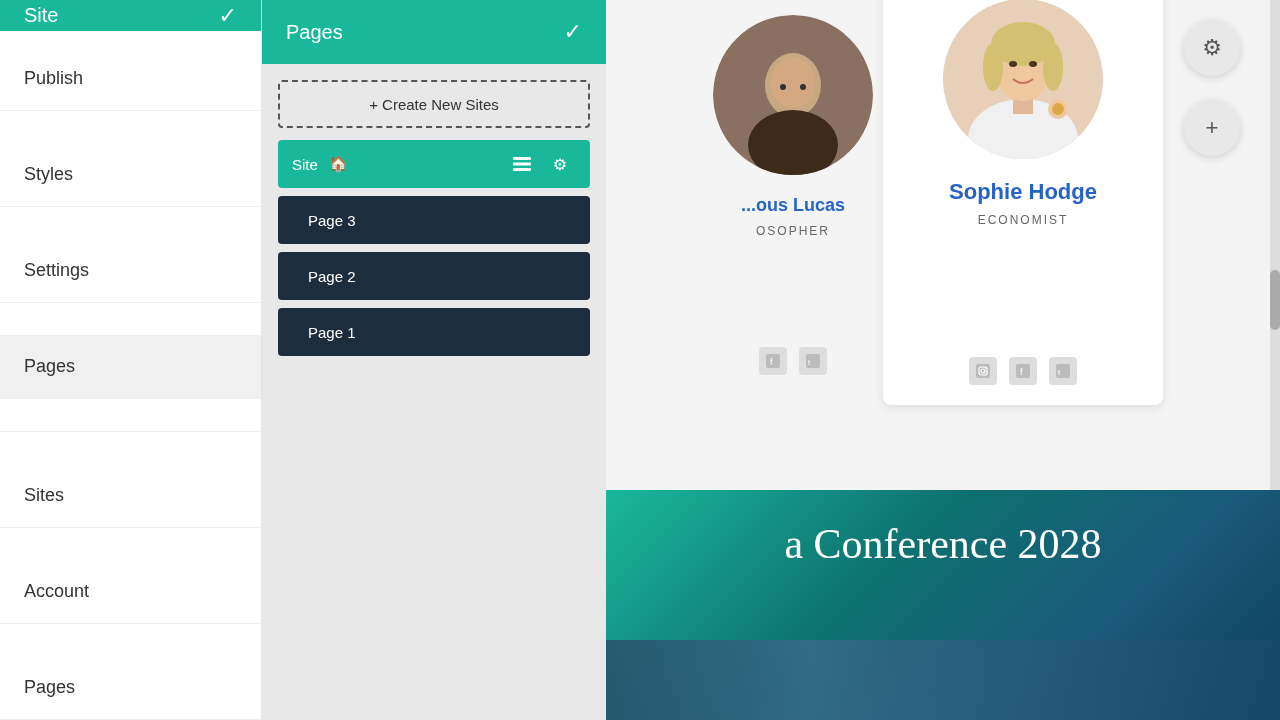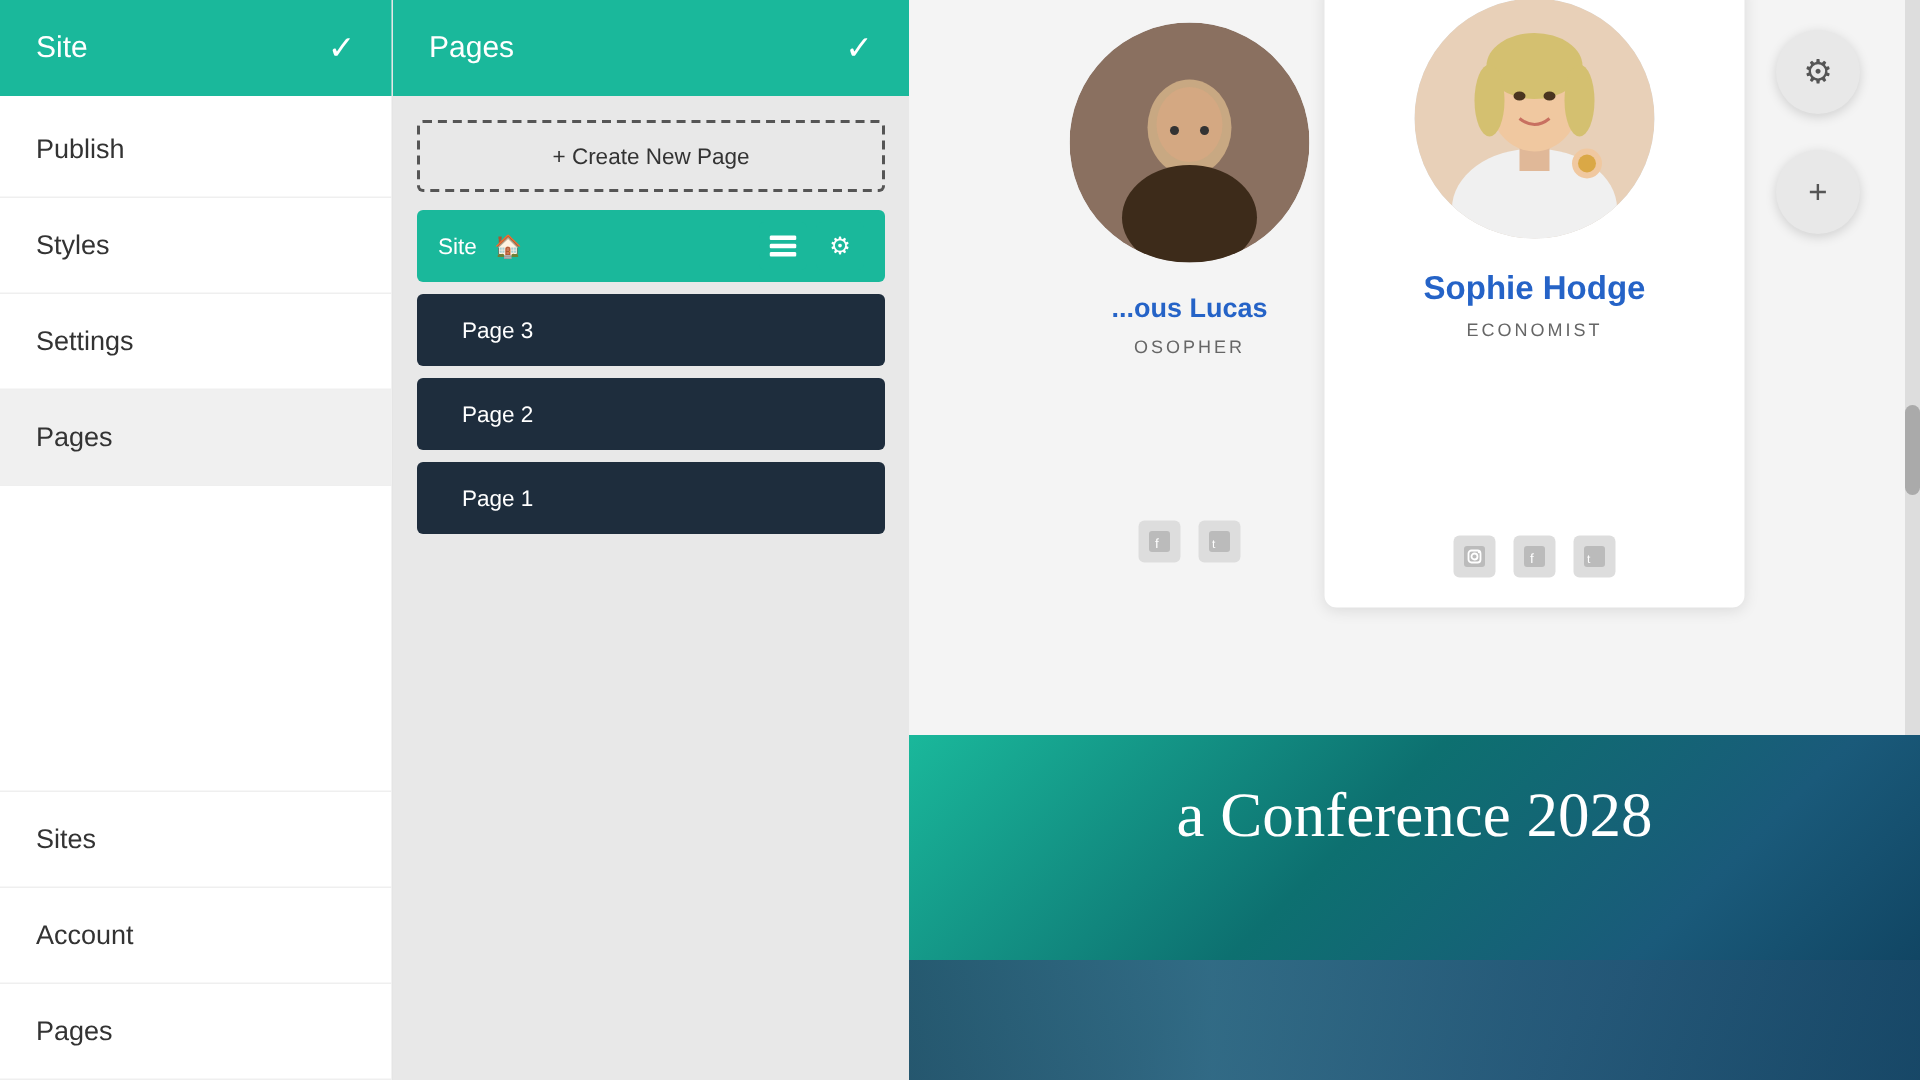--- a/index.html
+++ b/index.html
@@ -29,21 +29,22 @@
 
     .sidebar-header .check-icon {
       margin-left: auto;
       font-size: 22px;
     }
 
     .sidebar-nav {
       display: flex;
       flex-direction: column;
       flex: 1;
-      padding-top: 4px;
+      padding-top: 16px;
+      gap: 32px;
     }
 
     .sidebar-item {
       height: 64px;
       display: flex;
       align-items: center;
       padding: 0 24px;
       font-size: 18px;
       color: #333;
       cursor: pointer;
@@ -331,21 +332,21 @@
   </nav>
 </div>
 
 <div class="pages-panel">
   <div class="pages-header">
     <span>Pages</span>
     <span class="check-icon">✓</span>
   </div>
   <div class="pages-content">
     <div class="create-new-page">
-      <span>+ Create New Page</span>
+      <span>+ Create New Sites</span>
     </div>
 
     <div class="site-page-item">
       <span>Site</span>
       <span style="margin-left: 4px;">🏠</span>
       <div class="page-icons">
         <button class="page-icon-btn">
           <svg width="18" height="18" viewBox="0 0 18 18" fill="white">
             <rect y="2" width="18" height="3" rx="1"></rect>
             <rect y="7.5" width="18" height="3" rx="1"></rect>

